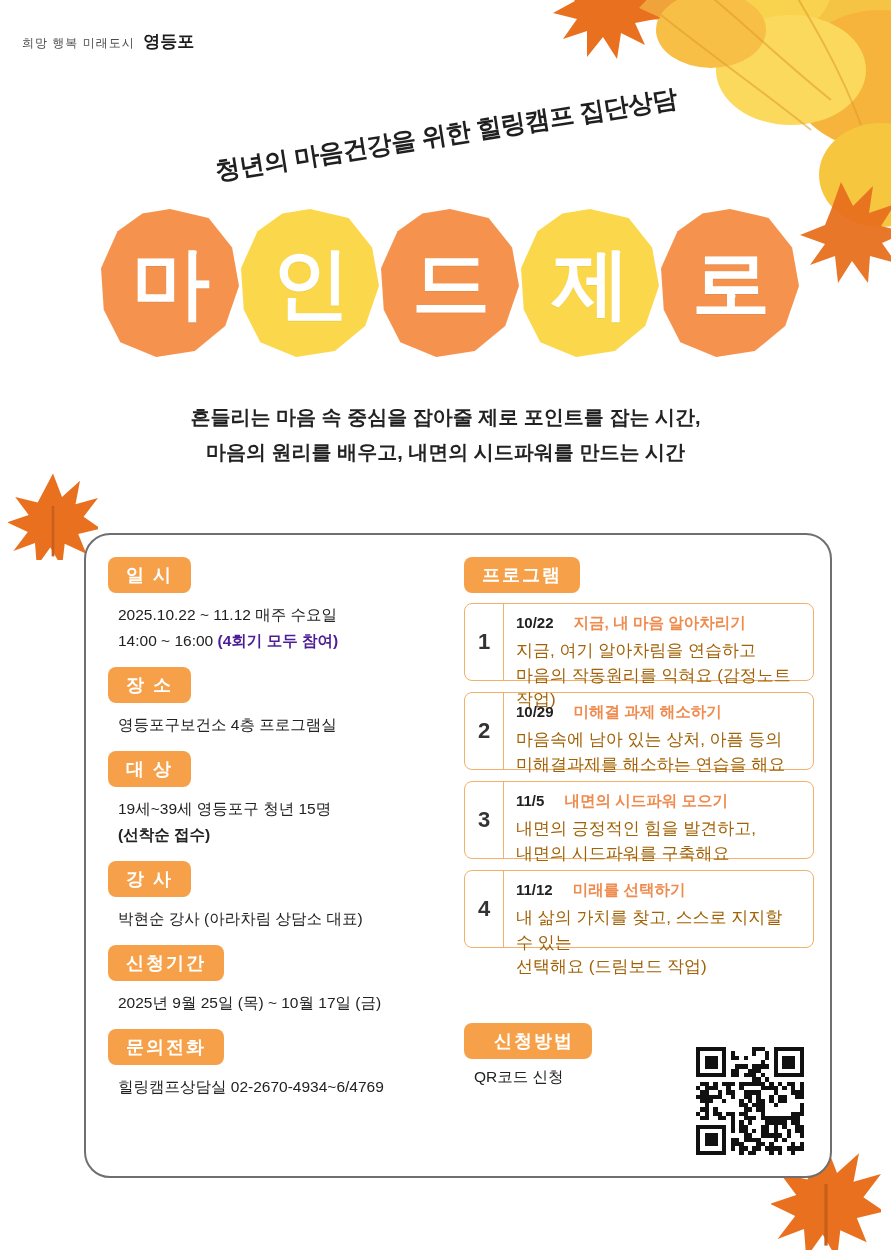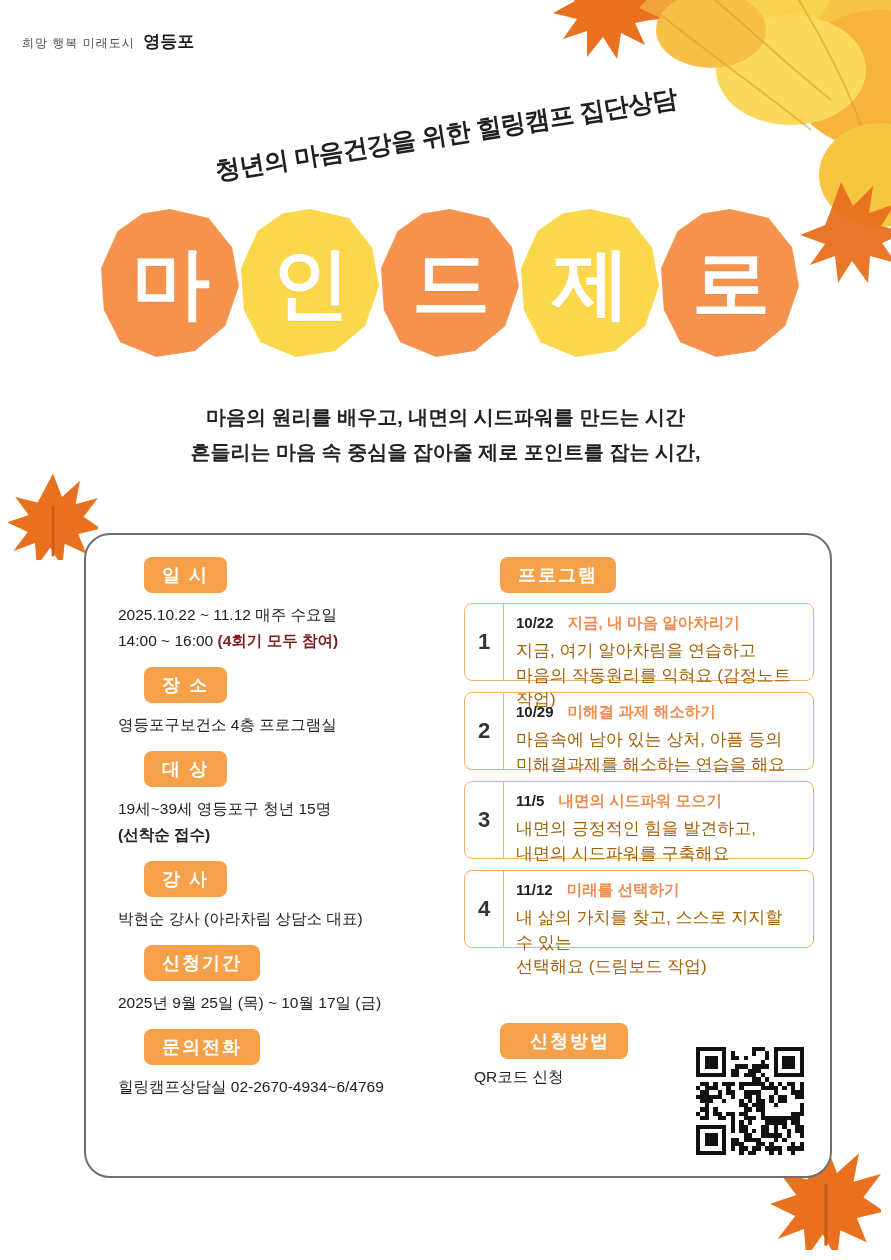--- a/index.html
+++ b/index.html
@@ -133,33 +133,32 @@
   .tag {
     display: inline-block;
     background: #f6a14a;
     color: #ffffff;
     font-weight: 800;
     font-size: 18px;
     padding: 6px 18px;
     border-radius: 8px;
     letter-spacing: 2px;
     margin-bottom: 10px;
-    margin-left: 36px;
   }
   .block {
     margin-bottom: 14px;
   }
   .block p {
     margin: 0 0 2px 10px;
     font-size: 15.5px;
     line-height: 1.55;
     color: #222;
   }
   .accent {
-    color: #7f1d1d;
+    color: #4c1d95;
     font-weight: 700;
   }
 
   
   #right-col {
     position: absolute;
     left: 378px;
     top: 22px;
     width: 350px;
   }
@@ -185,21 +184,21 @@
     flex: none;
   }
   .prog-body {
     flex: 1;
     padding: 9px 10px 0 12px;
     box-sizing: border-box;
   }
   .prog-head {
     display: flex;
     align-items: baseline;
-    gap: 14px;
+    gap: 20px;
     margin-bottom: 5px;
   }
   .prog-date {
     font-size: 15px;
     font-weight: 800;
     color: #222;
   }
   .prog-title {
     font-size: 15.5px;
     font-weight: 800;
@@ -295,22 +294,22 @@
     <div class="shape" style="background:#fbd84b"></div>
     <div class="ch">제</div>
   </div>
   <div class="title-blob">
     <div class="shape" style="background:#f5934e"></div>
     <div class="ch">로</div>
   </div>
 </div>
 
 <div id="subtitle">
+  <div>흔들리는 마음 속 중심을 잡아줄 제로 포인트를 잡는 시간,</div>
   <div>마음의 원리를 배우고, 내면의 시드파워를 만드는 시간</div>
-  <div>흔들리는 마음 속 중심을 잡아줄 제로 포인트를 잡는 시간,</div>
 </div>
 
 <svg id="leaf-bl" width="90" height="90" viewBox="0 0 100 100">
   <path d="M50,4 l10,26 l20,-18 l-5,26 l25,-7 l-16,21 l19,13 l-25,6 l9,22 l-24,-11 l-3,26 l-13,-22 l-15,21 l-2,-26 l-24,9 l16,-21 l-23,-11 l24,-8 l-15,-20 l25,6 z" fill="#e8701f"></path>
   <path d="M50,40 L50,96" stroke="#c8601a" stroke-width="3" fill="none"></path>
 </svg>
 
 <svg id="leaf-br" width="110" height="110" viewBox="0 0 100 100">
   <path d="M50,4 l10,26 l20,-18 l-5,26 l25,-7 l-16,21 l19,13 l-25,6 l9,22 l-24,-11 l-3,26 l-13,-22 l-15,21 l-2,-26 l-24,9 l16,-21 l-23,-11 l24,-8 l-15,-20 l25,6 z" fill="#e8701f"></path>
   <path d="M50,40 L50,96" stroke="#c8601a" stroke-width="3" fill="none"></path>

